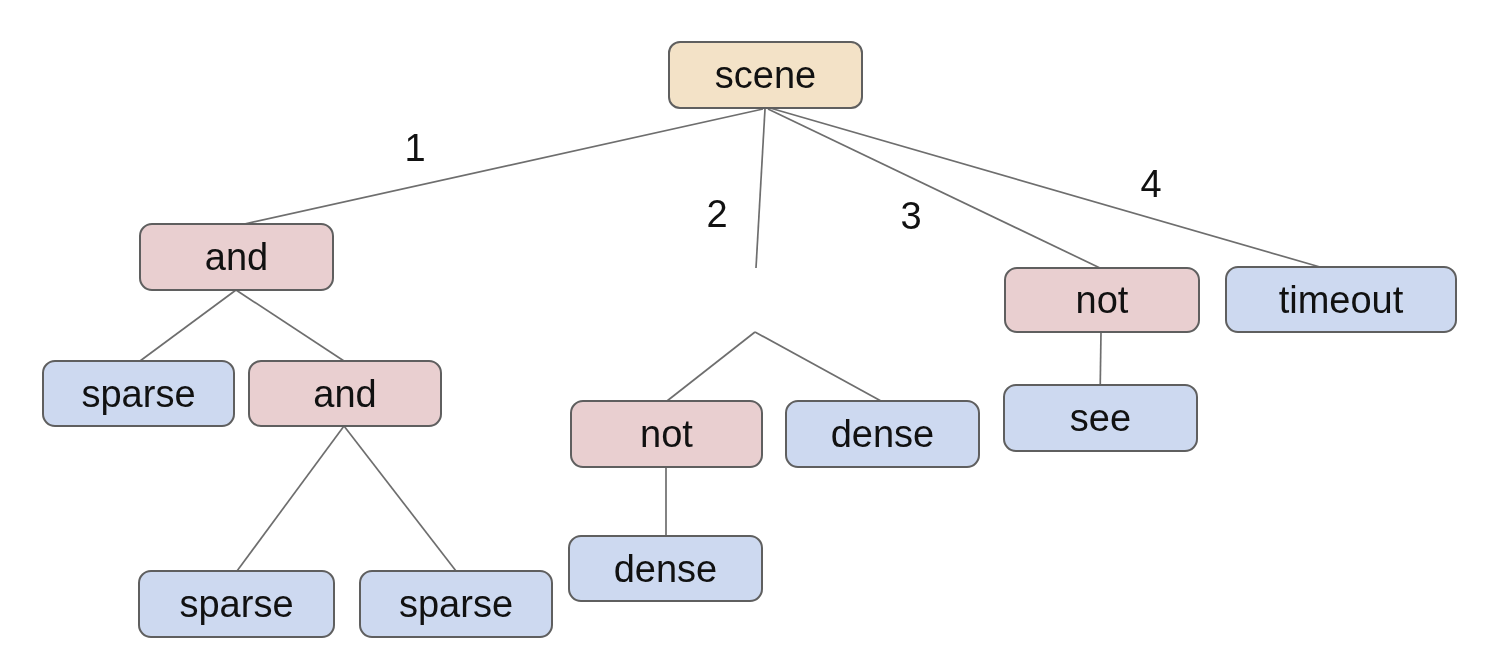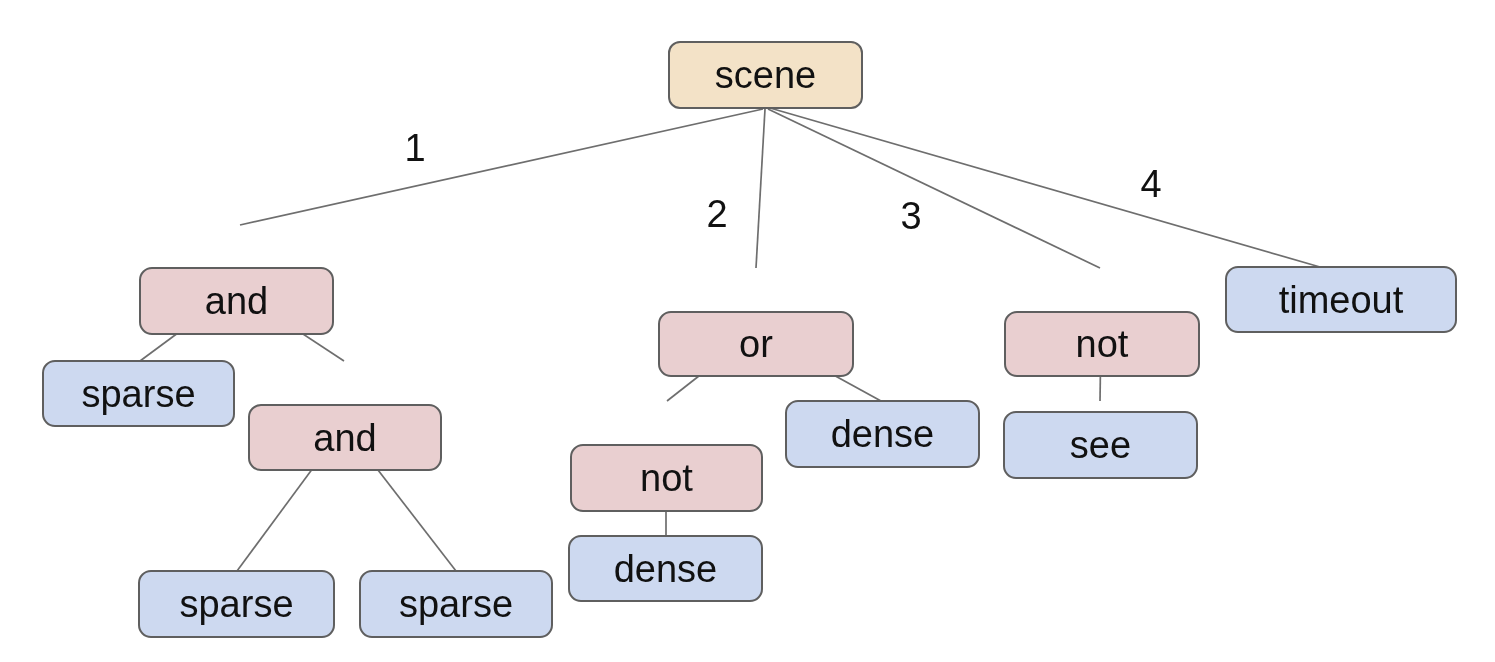--- a/index.html
+++ b/index.html
@@ -34,21 +34,21 @@
     align-items: center;
     justify-content: center;
     border: 2px solid var(--c-border, #5f5f5f);
     border-radius: 13px;
     font-size: 38px;
     line-height: 1;
     color: var(--c-text, #111111);
     white-space: nowrap;
   }
   .node.root     { background: var(--c-root_fill, #f3e2c7); border-radius: 12px; }
-  .node.operator { background: var(--c-operator_fill, #e8cfd0); margin-top: 44px; }
+  .node.operator { background: var(--c-operator_fill, #e8cfd0); }
   .node.leaf     { background: var(--c-leaf_fill, #cdd9f0); }
   .edge-label {
     position: absolute;
     transform: translate(-50%, -50%);
     font-size: 38px;
     line-height: 1;
     color: var(--c-text, #111111);
   }
 </style>
 </head>
@@ -73,35 +73,34 @@
 
   <div class="edge-label" style="left:415px; top:148px">1</div>
   <div class="edge-label" style="left:717px; top:214px">2</div>
   <div class="edge-label" style="left:911px; top:216px">3</div>
   <div class="edge-label" style="left:1151px; top:184px">4</div>
 
   <div class="node root" style="left:668px; top:41px; width:195px; height:68px">scene</div>
 
   <div class="node operator" style="left:139px; top:223px; width:195px; height:68px">and</div>
 
-  <div class="node operator" style="left:658px; top:267px; width:196px; height:66px">or</div>
 
   <div class="node operator" style="left:1004px; top:267px; width:196px; height:66px">not</div>
 
   <div class="node leaf" style="left:1225px; top:266px; width:232px; height:67px">timeout</div>
 
   <div class="node leaf" style="left:42px; top:360px; width:193px; height:67px">sparse</div>
 
   <div class="node operator" style="left:248px; top:360px; width:194px; height:67px">and</div>
 
   <div class="node operator" style="left:570px; top:400px; width:193px; height:68px">not</div>
 
   <div class="node leaf" style="left:785px; top:400px; width:195px; height:68px">dense</div>
 
-  <div class="node leaf" style="left:1003px; top:411px; width:195px; height:68px">see</div>
+  <div class="node leaf" style="left:1003px; top:384px; width:195px; height:68px">see</div>
 
   <div class="node leaf" style="left:568px; top:535px; width:195px; height:67px">dense</div>
 
   <div class="node leaf" style="left:138px; top:570px; width:197px; height:68px">sparse</div>
 
   <div class="node leaf" style="left:359px; top:570px; width:194px; height:68px">sparse</div>
 
 </div>
 
 </body></html>

